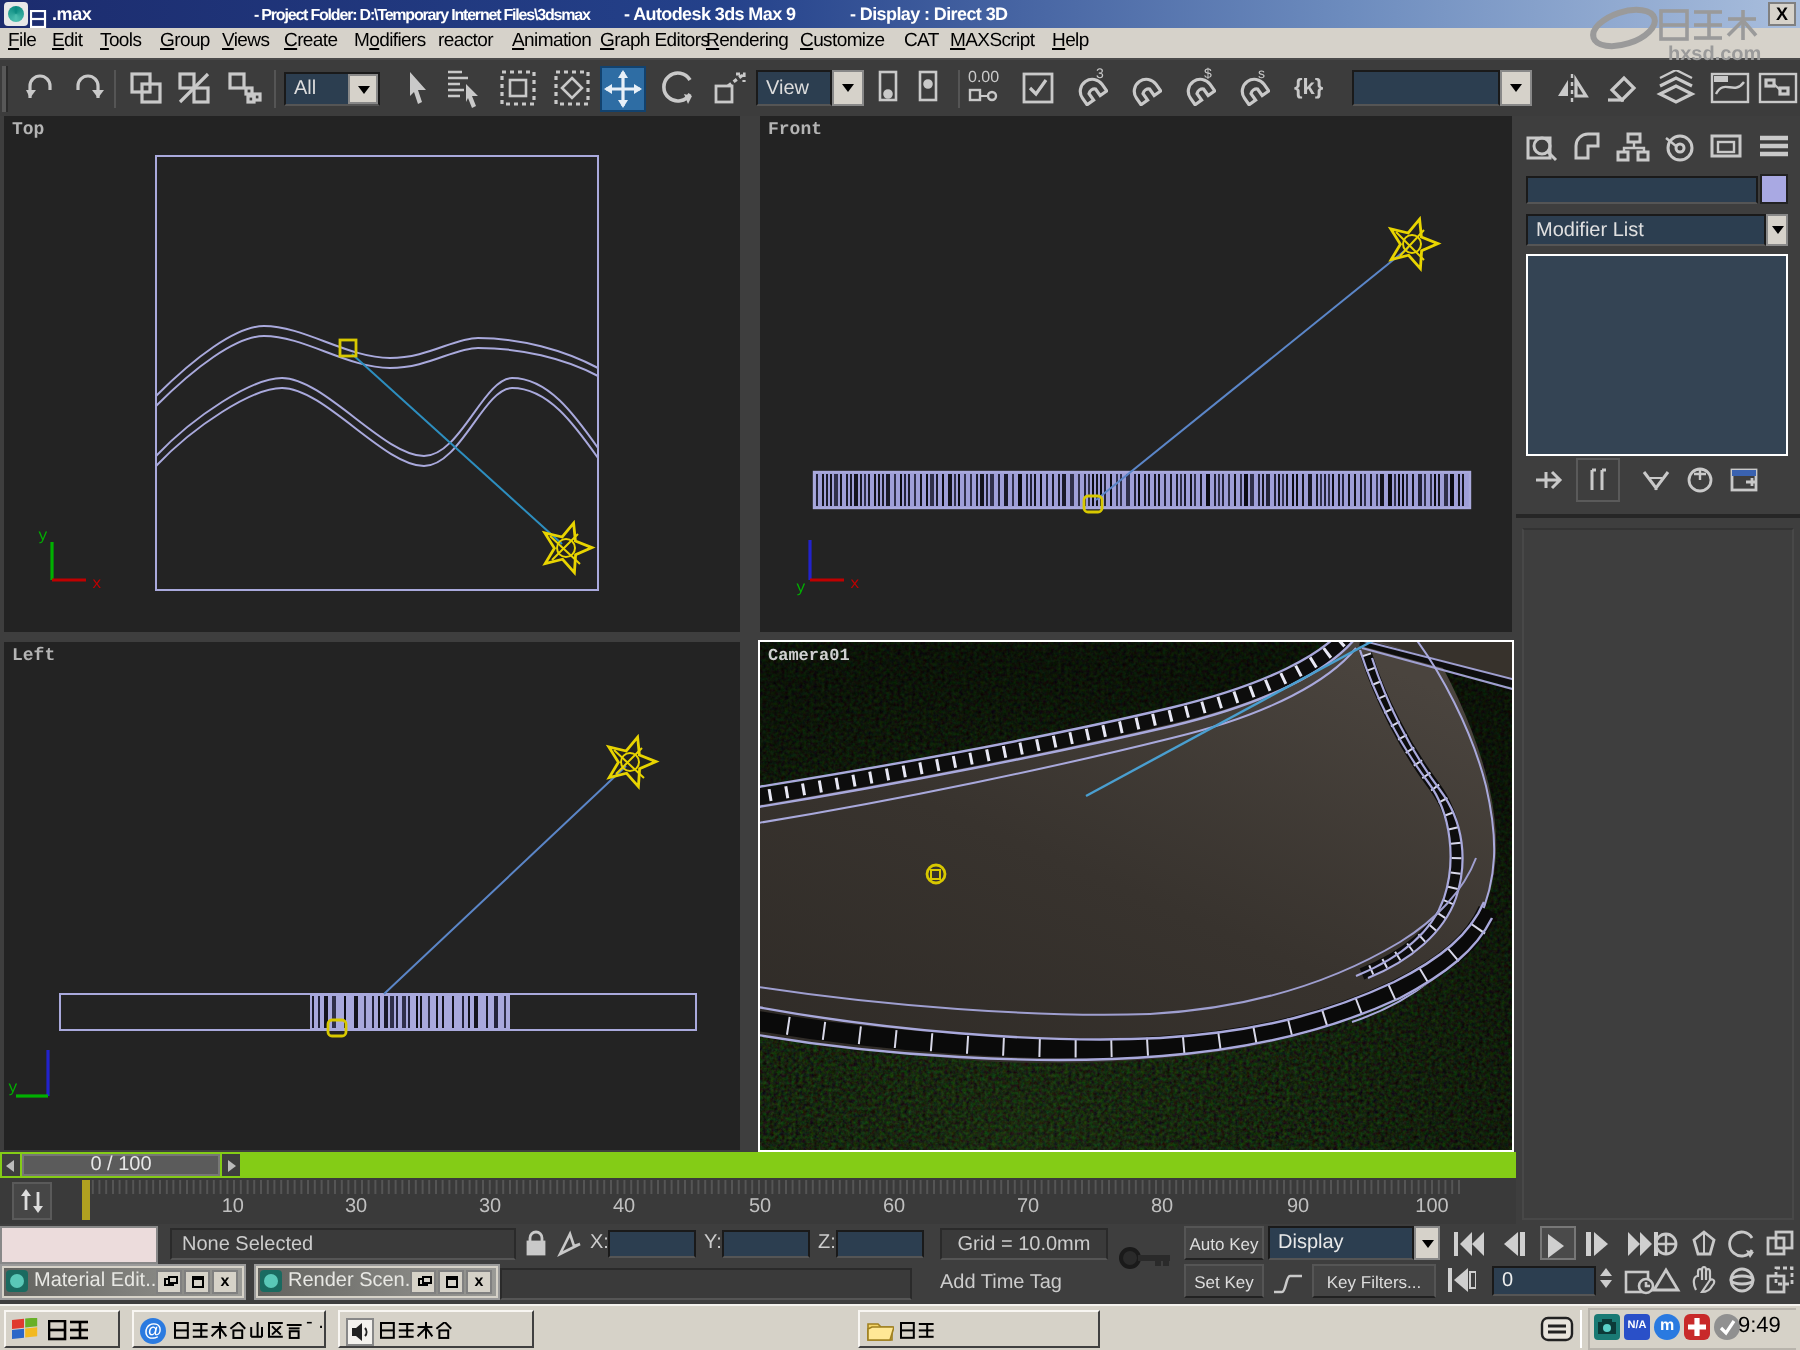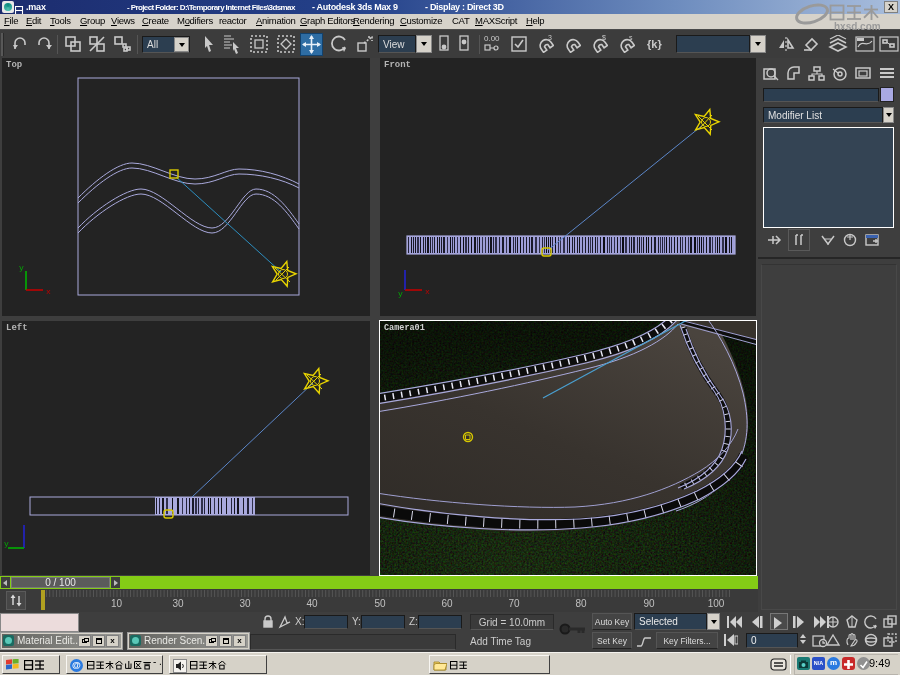--- a/index.html
+++ b/index.html
@@ -751,20 +751,21 @@
     <div class="abs" style="left:368px;top:9px;width:24px;text-align:center;color:#c0c0c0;font:10px 'Liberation Sans';">50</div>
     <div class="abs" style="left:435px;top:9px;width:24px;text-align:center;color:#c0c0c0;font:10px 'Liberation Sans';">60</div>
     <div class="abs" style="left:502px;top:9px;width:24px;text-align:center;color:#c0c0c0;font:10px 'Liberation Sans';">70</div>
     <div class="abs" style="left:569px;top:9px;width:24px;text-align:center;color:#c0c0c0;font:10px 'Liberation Sans';">80</div>
     <div class="abs" style="left:637px;top:9px;width:24px;text-align:center;color:#c0c0c0;font:10px 'Liberation Sans';">90</div>
     <div class="abs" style="left:704px;top:9px;width:24px;text-align:center;color:#c0c0c0;font:10px 'Liberation Sans';">100</div>
 </div>
 
 <div class="abs" style="left:0;top:612px;width:900px;height:40px;background:#3e3e3e;">
 <div class="abs" style="left:0;top:1px;width:79px;height:19px;background:#ecdcdc;border:1px solid #888;"></div>
+    <div class="abs" style="left:85px;top:2px;width:173px;height:16px;background:#3a3a3a;border:1px solid #2a2a2a;border-bottom-color:#555;color:#ccc;font:10px 'Liberation Sans';line-height:15px;padding-left:5px;">None Selected</div>
     <svg class="abs" style="left:262px;top:3px" width="12" height="14" viewBox="0 0 12 14" fill="none" stroke="#c9c9c9" stroke-width="1.4">
       <rect x="2" y="6" width="8" height="6" fill="#c9c9c9"></rect>
       <path d="M3,6 V4 a3,3 0 0 1 6,0 V6"></path>
     </svg>
     <svg class="abs" style="left:278px;top:3px" width="14" height="14" viewBox="0 0 14 14" fill="none" stroke="#c9c9c9" stroke-width="1.3">
       <path d="M2,12 L7,2 L9,8 L12,7 Z"></path>
     </svg>
     <div class="abs" style="left:295px;top:4px;color:#ccc;font:10px 'Liberation Sans';">X:</div>
     <div class="abs darkfield" style="left:304px;top:3px;width:44px;height:14px;"></div>
     <div class="abs" style="left:352px;top:4px;color:#ccc;font:10px 'Liberation Sans';">Y:</div>
@@ -773,21 +774,21 @@
     <div class="abs darkfield" style="left:418px;top:3px;width:44px;height:14px;"></div>
     <div class="abs" style="left:470px;top:2px;width:84px;height:16px;background:#3a3a3a;border:1px solid #2a2a2a;border-bottom-color:#555;color:#ccc;font:10px 'Liberation Sans';line-height:15px;text-align:center;">Grid = 10.0mm</div>
     <div class="abs" style="left:470px;top:22px;width:84px;height:16px;color:#ccc;font:10px 'Liberation Sans';line-height:15px;">Add Time Tag</div>
     <div class="abs" style="left:250px;top:22px;width:206px;height:16px;background:#3a3a3a;border:1px solid #2a2a2a;border-bottom-color:#555;"></div>
     <svg class="abs" style="left:557px;top:4px" width="32" height="30" viewBox="0 0 32 30" fill="none" stroke="#1a1a1a" stroke-width="2">
       <circle cx="8" cy="13" r="4.5" fill="#2a2a2a"></circle>
       <path d="M12,13 L28,13 M22,13 v4 M26,13 v4" stroke="#2a2a2a" stroke-width="3"></path>
     </svg>
     <div class="abs" style="left:592px;top:1px;width:40px;height:17px;background:#444;border:1px solid #555;border-bottom-color:#222;color:#ddd;font:8.5px 'Liberation Sans';text-align:center;line-height:16px;">Auto Key</div>
     <div class="abs" style="left:592px;top:20px;width:40px;height:17px;background:#444;border:1px solid #555;border-bottom-color:#222;color:#ddd;font:8.5px 'Liberation Sans';text-align:center;line-height:16px;">Set Key</div>
-    <div class="abs darkfield" style="left:634px;top:1px;width:73px;height:17px;color:#e8e8e8;font:10px 'Liberation Sans';line-height:16px;padding-left:4px;">Selected</div>
+    <div class="abs darkfield" style="left:634px;top:1px;width:73px;height:17px;color:#e8e8e8;font:10px 'Liberation Sans';line-height:16px;padding-left:4px;">Display</div>
     <div class="abs" style="left:707px;top:1px;width:13px;height:17px;background:#d6d2ca;border:1px solid #888;">
       <div class="tri-d" style="position:absolute;left:2.5px;top:6px;"></div>
     </div>
     <svg class="abs" style="left:636px;top:23px" width="16" height="13" viewBox="0 0 16 13" fill="none" stroke="#c9c9c9" stroke-width="1.3">
       <path d="M1,11 L5,11 C7,11 7,3 9,3 L11,3 M11,3 L15,3"></path>
     </svg>
     <div class="abs" style="left:656px;top:20px;width:62px;height:17px;background:#444;border:1px solid #555;border-bottom-color:#222;color:#ddd;font:8.5px 'Liberation Sans';text-align:center;line-height:16px;">Key Filters...</div>
     <svg class="abs" style="left:727px;top:4px" width="16" height="12" viewBox="0 0 16 12" fill="#cfcfcf">
       <rect x="0" y="0" width="2" height="12"></rect>
       <polygon points="9,0 9,12 3,6"></polygon>

